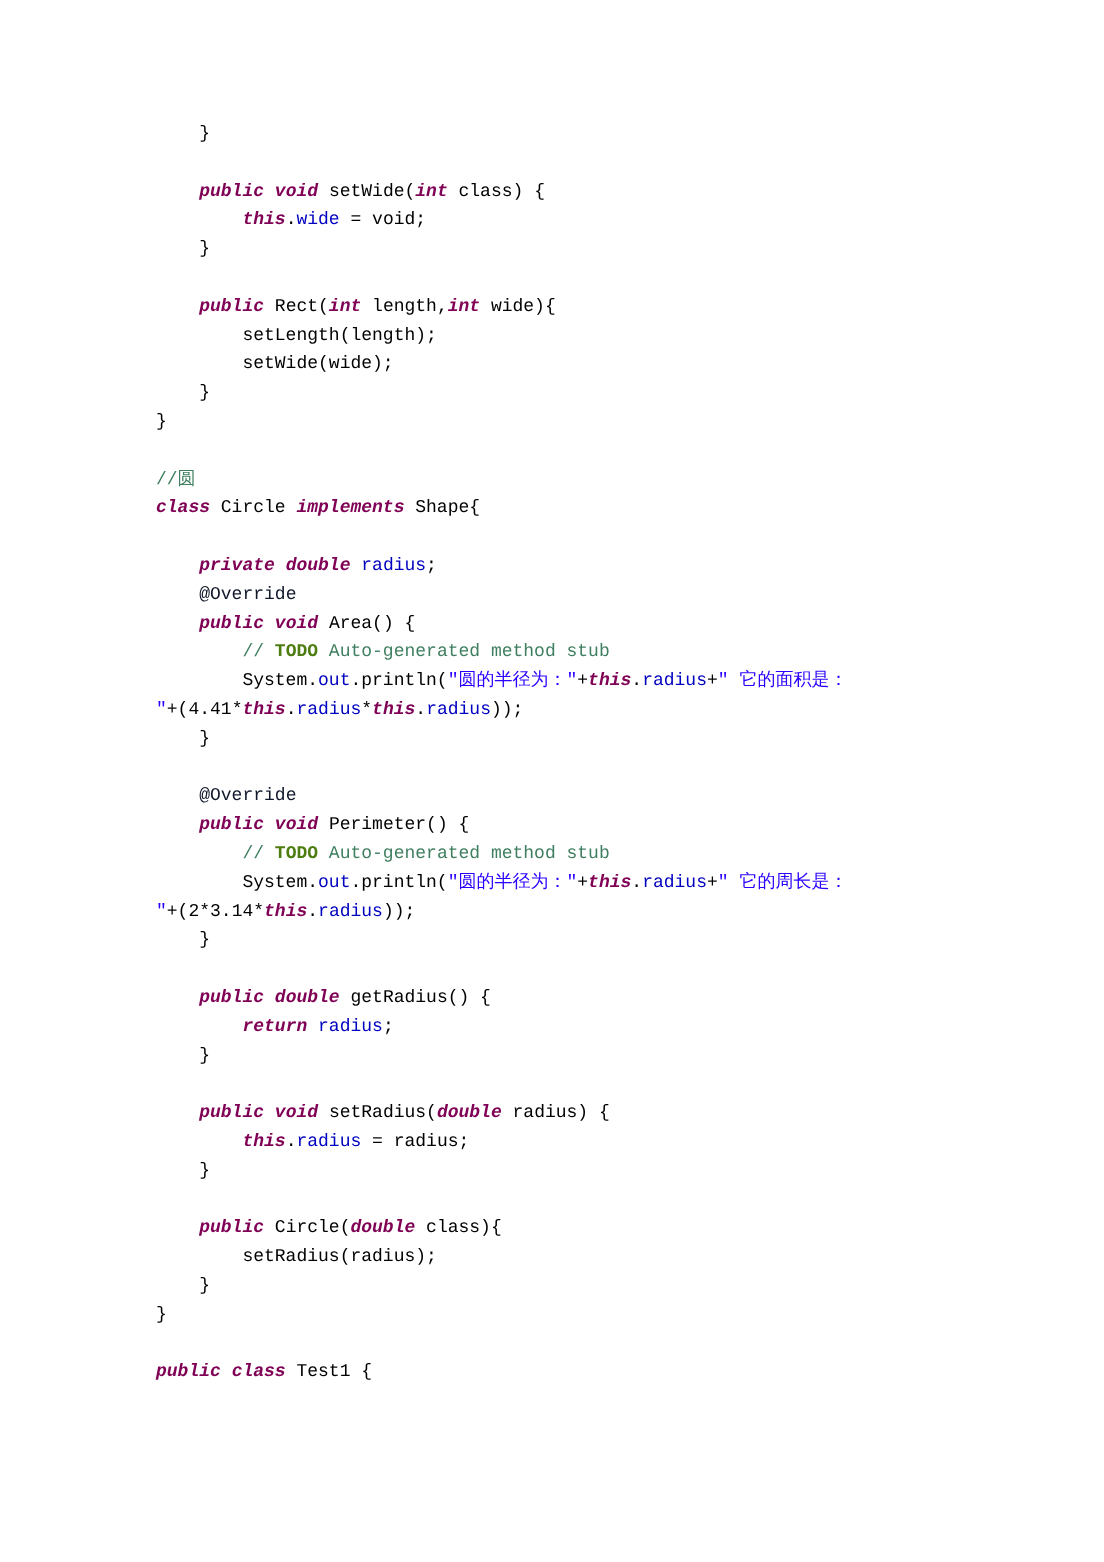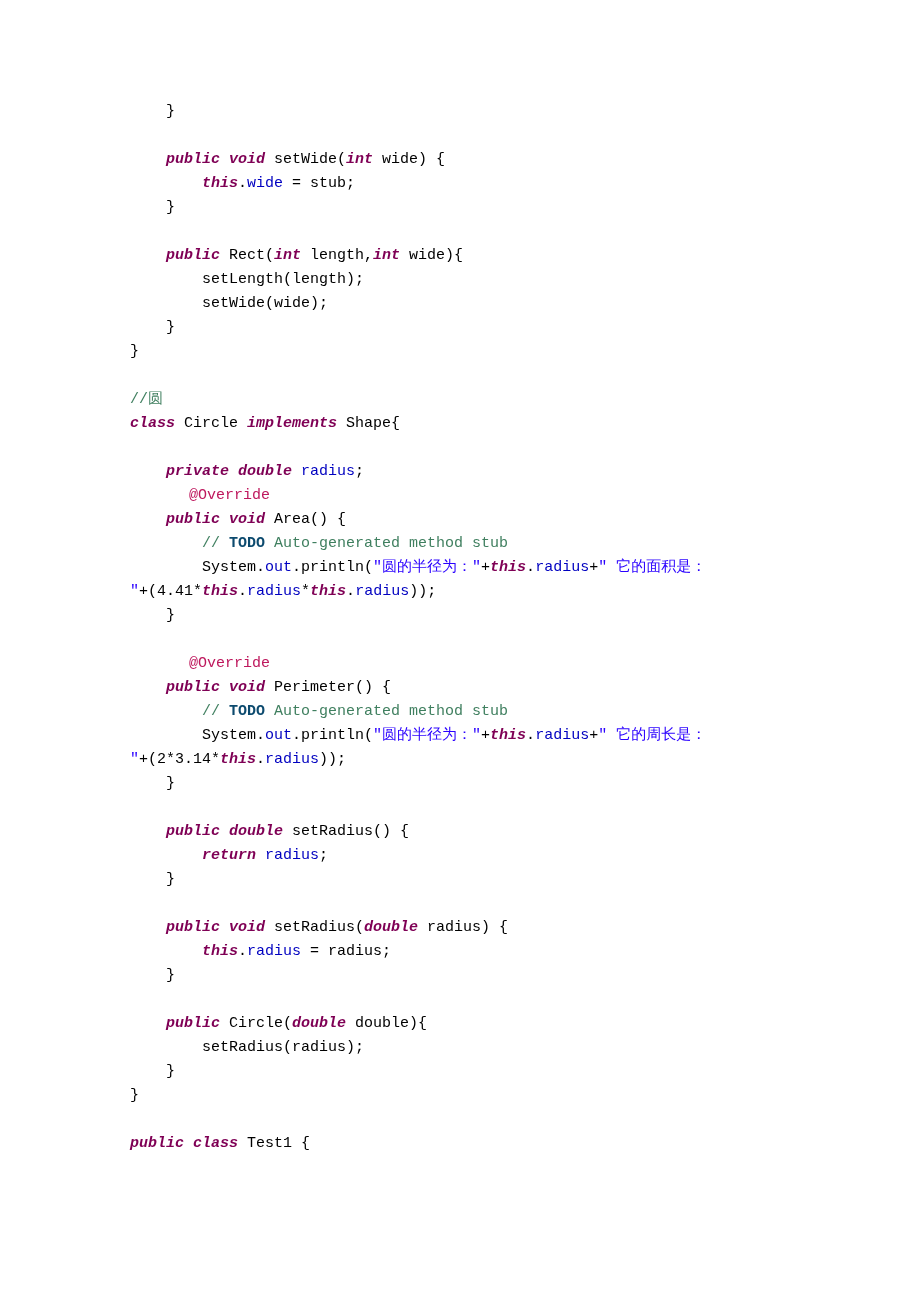--- a/index.html
+++ b/index.html
@@ -11,32 +11,32 @@
     font-size: 15px;
     line-height: 1.6;
   }
   .page {
     padding: 100px 60px 60px 130px;
     white-space: pre;
   }
   .kw { color: #7f0055; font-weight: bold; font-style: italic; }
   .str { color: #2a00ff; }
   .cm { color: #3f7f5f; }
-  .anno { color: #be185d; margin-left: 23px; }
+  .anno { color: #0f172a; }
   .field { color: #0000c0; }
   .italic { }
-  .todo { color: #0c4a6e; font-weight: bold; }
+  .todo { color: #4d7c0f; font-weight: bold; }
 </style>
 </head>
 <body>
 
 <div class="page"><span>    }</span>
 <span></span>
-<span>    </span><span class="kw">public</span><span> </span><span class="kw">void</span><span> setWide(</span><span class="kw">int</span><span> wide) {</span>
-<span>        </span><span class="kw">this</span><span>.</span><span class="field">wide</span><span> = stub;</span>
+<span>    </span><span class="kw">public</span><span> </span><span class="kw">void</span><span> setWide(</span><span class="kw">int</span><span> class) {</span>
+<span>        </span><span class="kw">this</span><span>.</span><span class="field">wide</span><span> = void;</span>
 <span>    }</span>
 <span></span>
 <span>    </span><span class="kw">public</span><span> Rect(</span><span class="kw">int</span><span> length,</span><span class="kw">int</span><span> wide){</span>
 <span>        setLength(length);</span>
 <span>        setWide(wide);</span>
 <span>    }</span>
 <span>}</span>
 <span></span>
 <span class="cm">//</span><span class="cm">圆</span>
 <span class="kw">class</span><span> Circle </span><span class="kw">implements</span><span> Shape{</span>
@@ -49,26 +49,26 @@
 <span class="str">"</span><span>+(4.41*</span><span class="kw">this</span><span>.</span><span class="field">radius</span><span>*</span><span class="kw">this</span><span>.</span><span class="field">radius</span><span>));</span>
 <span>    }</span>
 <span></span>
 <span>    </span><span class="anno">@Override</span>
 <span>    </span><span class="kw">public</span><span> </span><span class="kw">void</span><span> Perimeter() {</span>
 <span>        </span><span class="cm">// </span><span class="todo">TODO</span><span class="cm"> Auto-generated method stub</span>
 <span>        System.</span><span class="field italic">out</span><span>.println(</span><span class="str">"圆的半径为："</span><span>+</span><span class="kw">this</span><span>.</span><span class="field">radius</span><span>+</span><span class="str">" 它的周长是：</span>
 <span class="str">"</span><span>+(2*3.14*</span><span class="kw">this</span><span>.</span><span class="field">radius</span><span>));</span>
 <span>    }</span>
 <span></span>
-<span>    </span><span class="kw">public</span><span> </span><span class="kw">double</span><span> setRadius() {</span>
+<span>    </span><span class="kw">public</span><span> </span><span class="kw">double</span><span> getRadius() {</span>
 <span>        </span><span class="kw">return</span><span> </span><span class="field">radius</span><span>;</span>
 <span>    }</span>
 <span></span>
 <span>    </span><span class="kw">public</span><span> </span><span class="kw">void</span><span> setRadius(</span><span class="kw">double</span><span> radius) {</span>
 <span>        </span><span class="kw">this</span><span>.</span><span class="field">radius</span><span> = radius;</span>
 <span>    }</span>
 <span></span>
-<span>    </span><span class="kw">public</span><span> Circle(</span><span class="kw">double</span><span> double){</span>
+<span>    </span><span class="kw">public</span><span> Circle(</span><span class="kw">double</span><span> class){</span>
 <span>        setRadius(radius);</span>
 <span>    }</span>
 <span>}</span>
 <span></span>
 <span class="kw">public</span><span> </span><span class="kw">class</span><span> Test1 {</span></div>
 
 </body></html>

